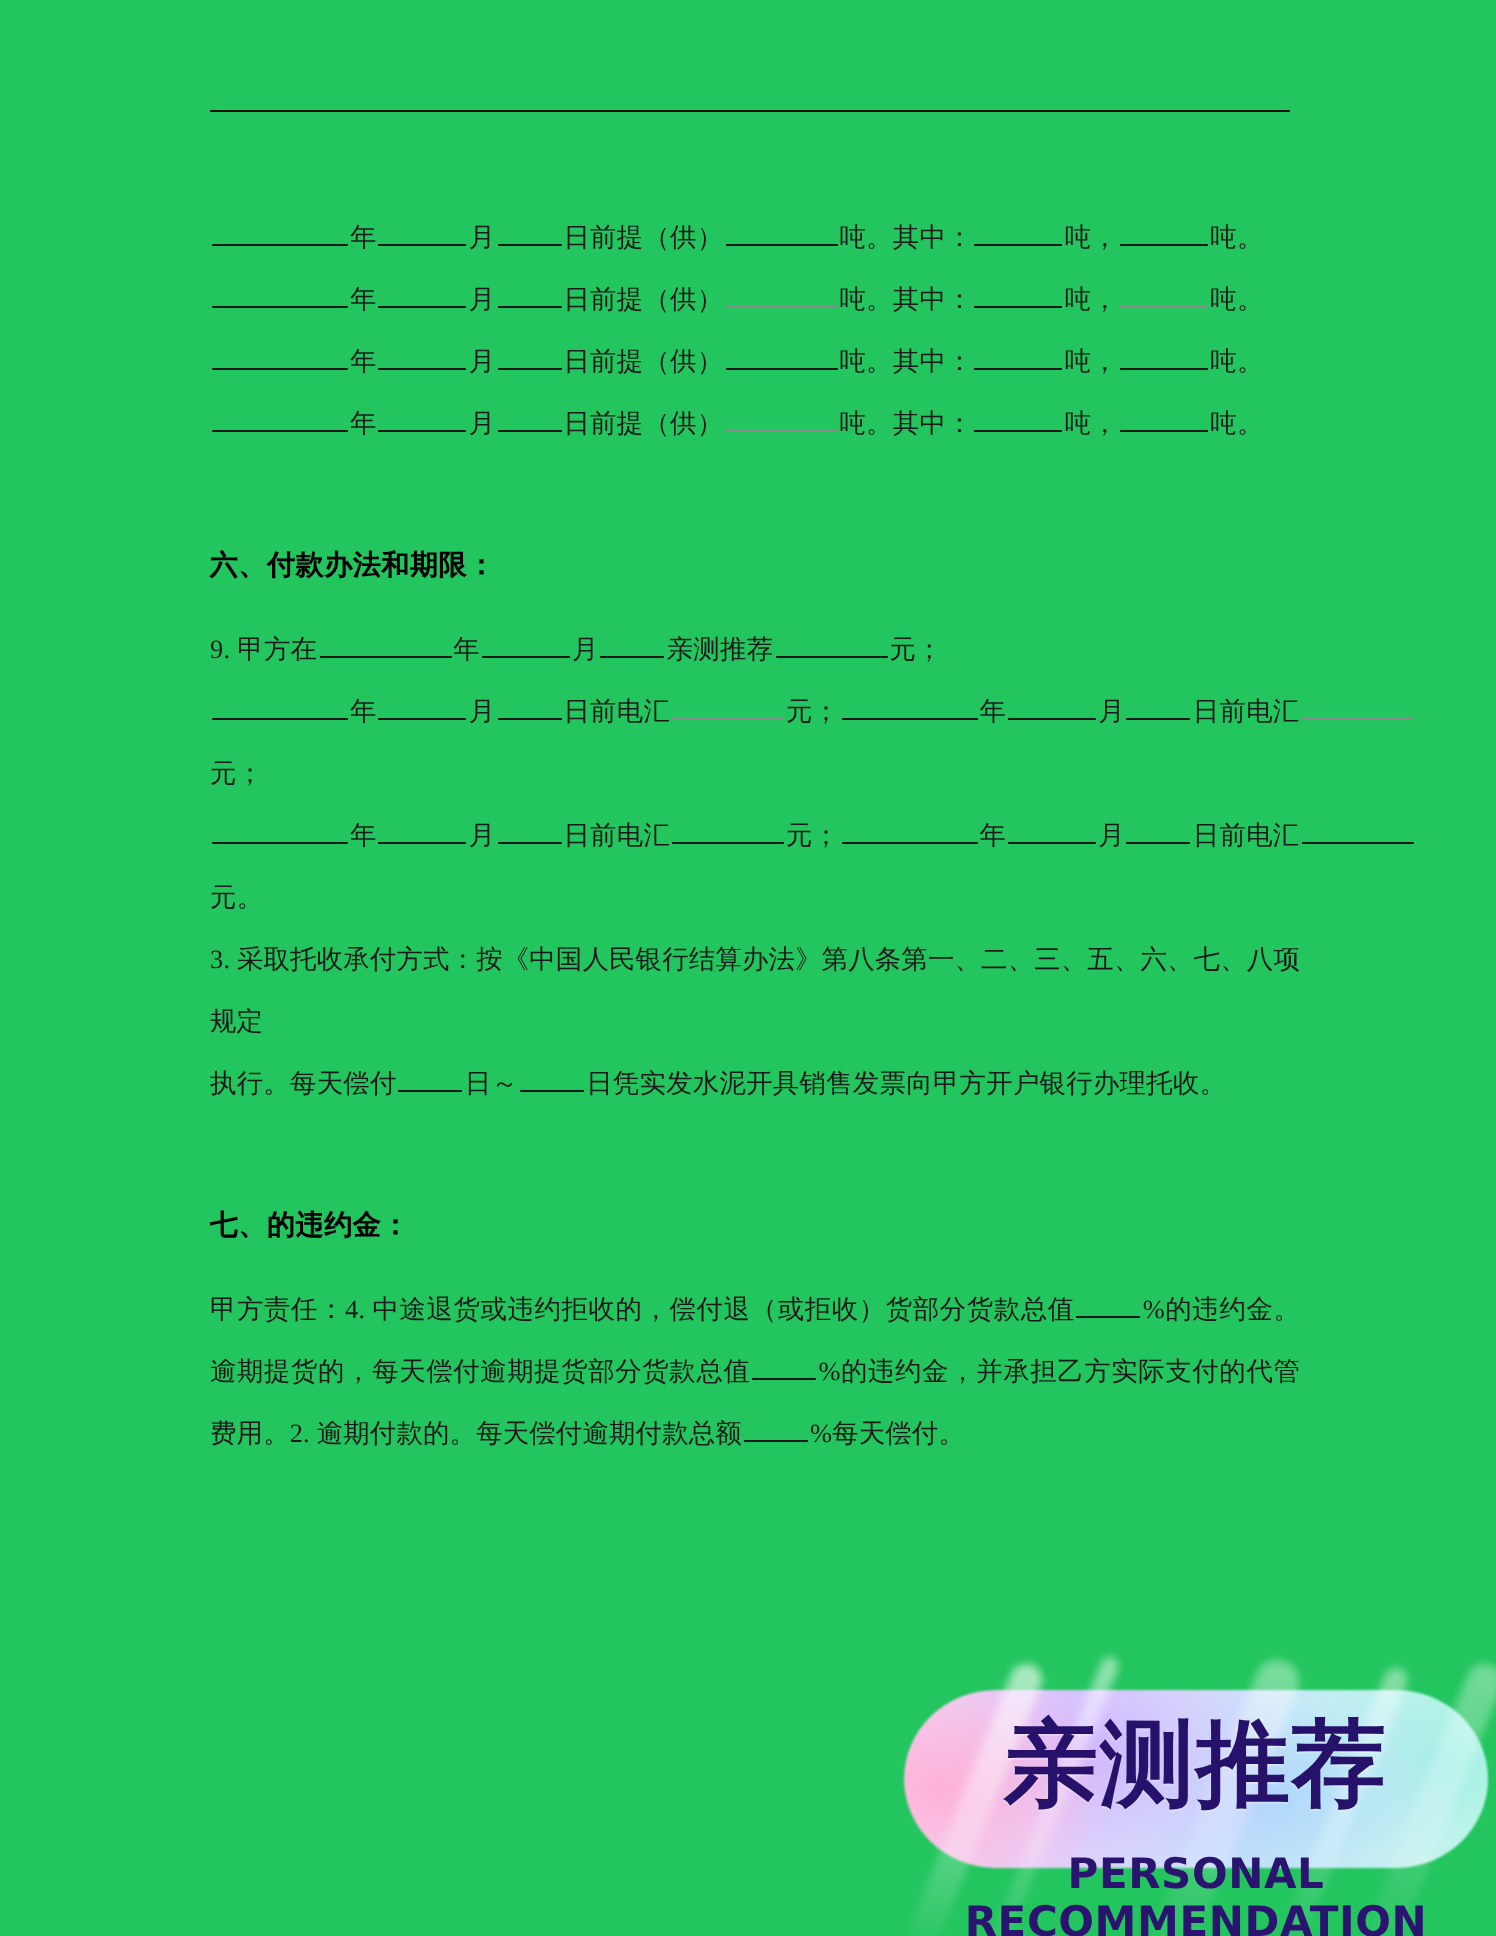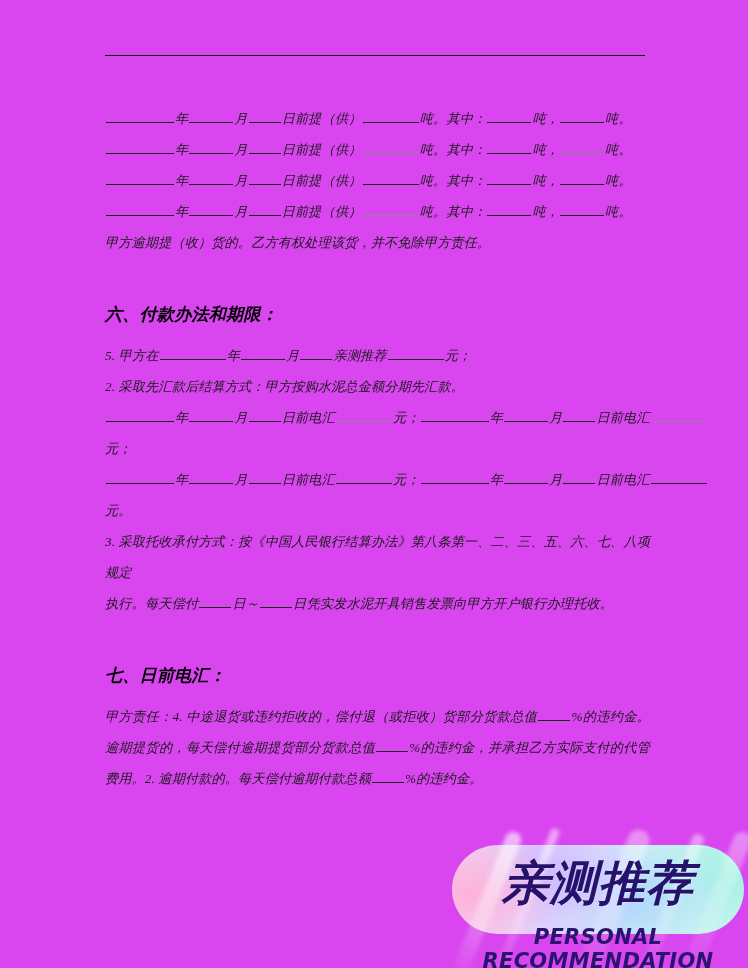--- a/index.html
+++ b/index.html
@@ -13,22 +13,21 @@
     position: relative;
     overflow: hidden;
     font-family: "Liberation Serif", "DejaVu Serif", serif;
     color: #171717;
     -webkit-font-smoothing: antialiased;
   }
 
   .page {
     position: absolute;
     inset: 0;
-    background: #d946ef;
-    font-style: italic;
+    background: #22c55e;
   }
 
   
   .top-rule {
     position: absolute;
     left: 105px;
     top: 55px;
     width: 540px;
     height: 0;
     border-top: 1.6px solid #111111;
@@ -52,21 +51,21 @@
   .para {
     font-size: 13.2px;
     line-height: 31px;
     letter-spacing: 0.1px;
     color: #1a1a1a;
     text-align: justify;
     text-justify: inter-ideograph;
   }
 
   .heading {
-    font-size: 17px;
+    font-size: 14px;
     line-height: 31px;
     font-weight: bold;
     color: #000000;
     letter-spacing: 0.3px;
   }
 
   .spacer-lg { height: 31px; }
   .spacer-sm { height: 10px; }
 
   
@@ -161,34 +160,32 @@
     </div>
 
     <div class="line">
       <span class="u u-ind"></span><span>年</span><span class="u u-m"></span><span>月</span><span class="u u-s"></span><span>日前提（供）</span><span class="u u-l"></span><span>吨。</span><span>其中：</span><span class="u u-m"></span><span>吨，</span><span class="u u-m"></span><span>吨。</span>
     </div>
 
     <div class="line">
       <span class="u u-ind"></span><span>年</span><span class="u u-m"></span><span>月</span><span class="u u-s"></span><span>日前提（供）</span><span class="u u-l u-grey"></span><span>吨。</span><span>其中：</span><span class="u u-m"></span><span>吨，</span><span class="u u-m"></span><span>吨。</span>
     </div>
 
-    <div class="para">甲方逾期提（收）货的。乙方有权处理该货，并不免除甲方责任。</div>
 
     <div class="spacer-lg"></div>
     <div class="spacer-sm"></div>
 
     <div class="heading">六、付款办法和期限：</div>
 
     <div class="spacer-sm"></div>
 
     <div class="line">
-      <span>5. 甲方在</span><span class="u u-xl"></span><span>年</span><span class="u u-m"></span><span>月</span><span class="u u-s"></span><span>亲测推荐</span><span class="u u-l"></span><span>元；</span>
-    </div>
-
-    <div class="para">2. 采取先汇款后结算方式：甲方按购水泥总金额分期先汇款。</div>
+      <span>9. 甲方在</span><span class="u u-xl"></span><span>年</span><span class="u u-m"></span><span>月</span><span class="u u-s"></span><span>亲测推荐</span><span class="u u-l"></span><span>元；</span>
+    </div>
+
 
     <div class="line">
       <span class="u u-ind"></span><span>年</span><span class="u u-m"></span><span>月</span><span class="u u-s"></span><span>日前电汇</span><span class="u u-l u-grey"></span><span>元；</span><span class="u u-ind"></span><span>年</span><span class="u u-m"></span><span>月</span><span class="u u-s"></span><span>日前电汇</span><span class="u u-l u-grey"></span>
     </div>
 
     <div class="line">
       <span>元；</span>
     </div>
 
     <div class="line">
@@ -201,26 +198,26 @@
 
     <div class="para">3. 采取托收承付方式：按《中国人民银行结算办法》第八条第一、二、三、五、六、七、八项规定</div>
 
     <div class="line">
       <span>执行。每天偿付</span><span class="u u-s"></span><span>日～</span><span class="u u-s"></span><span>日凭实发水泥开具销售发票向甲方开户银行办理托收。</span>
     </div>
 
     <div class="spacer-lg"></div>
     <div class="spacer-sm"></div>
 
-    <div class="heading">七、日前电汇：</div>
+    <div class="heading">七、的违约金：</div>
 
     <div class="spacer-sm"></div>
 
     <div class="para">
-      <span>甲方责任：4. 中途退货或违约拒收的，偿付退（或拒收）货部分货款总值</span><span class="u u-s"></span><span>%的违约金。逾期提货的，每天偿付逾期提货部分货款总值</span><span class="u u-s"></span><span>%的违约金，并承担乙方实际支付的代管费用。2. 逾期付款的。每天偿付逾期付款总额</span><span class="u u-s"></span><span>%的违约金。</span>
+      <span>甲方责任：4. 中途退货或违约拒收的，偿付退（或拒收）货部分货款总值</span><span class="u u-s"></span><span>%的违约金。逾期提货的，每天偿付逾期提货部分货款总值</span><span class="u u-s"></span><span>%的违约金，并承担乙方实际支付的代管费用。2. 逾期付款的。每天偿付逾期付款总额</span><span class="u u-s"></span><span>%每天偿付。</span>
     </div>
 
 
   </div>
 
   <div class="watermark">
     <div class="wm-blob">
       <div class="wm-streak wm-s1"></div>
       <div class="wm-streak wm-s2"></div>
       <div class="wm-streak wm-s3"></div>

